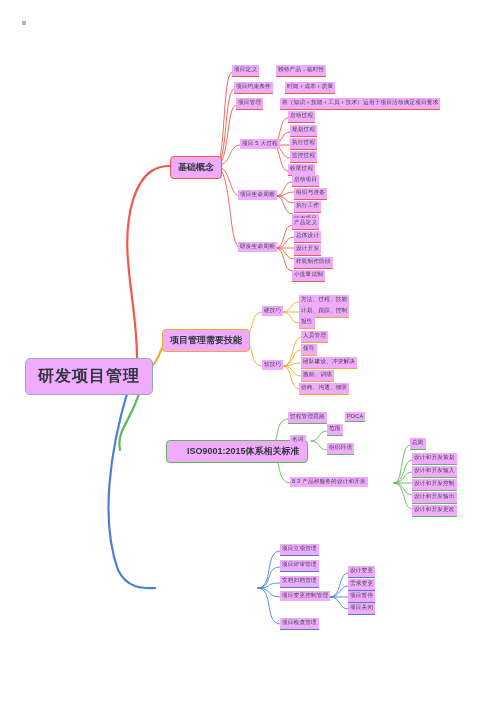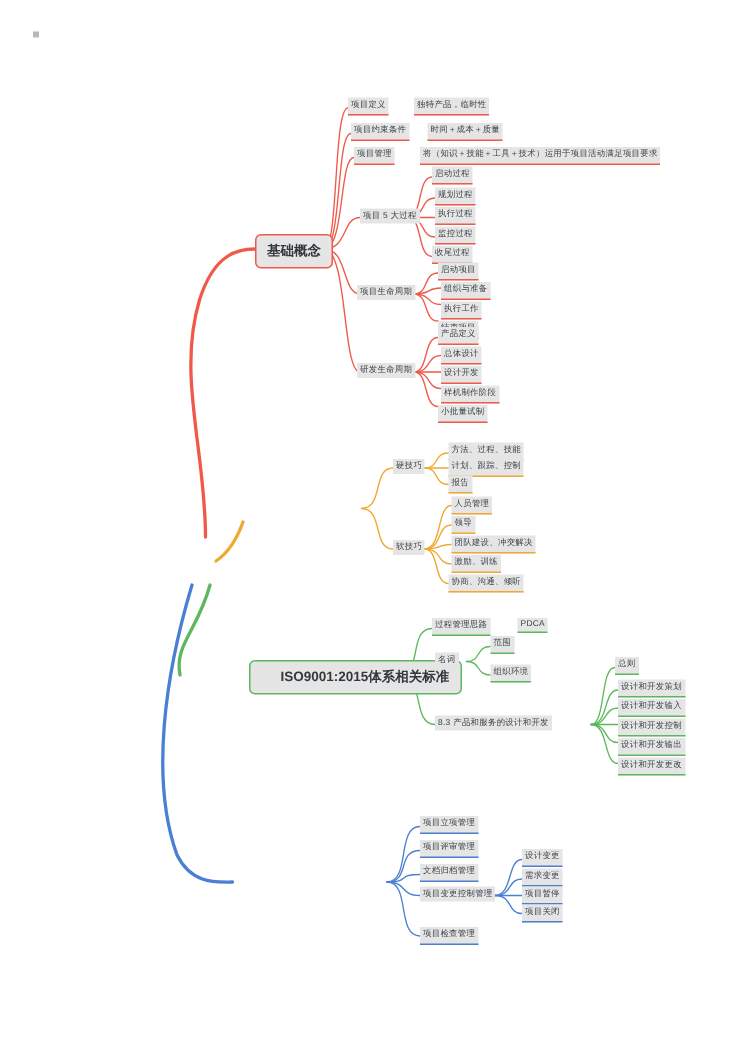--- a/index.html
+++ b/index.html
@@ -16,21 +16,21 @@
   .corner-dot{
     position:absolute;left:22px;top:21px;width:4px;height:4px;
     background:#b8b8b8;
   }
 
   .node{
     position:absolute;
     box-sizing:border-box;
     white-space:nowrap;
     display:flex;align-items:flex-start;justify-content:center;
-    background:#e5e5e5;
+    background:#f0abfc;
   }
 
   
   .n-root{
     border:1px solid #9aa7bd;
     border-radius:5px;
     padding:7px 12px;
     font-size:16px;
     font-weight:bold;
     color:#2f3640;
@@ -140,20 +140,23 @@
       <path d="M258 588 C 274 588, 264 583, 280 583" stroke="#4a7fd4"></path>
       <path d="M258 588 C 272 588, 266 597, 280 597" stroke="#4a7fd4"></path>
       <path d="M258 588 C 274 588, 264 624, 280 624" stroke="#4a7fd4"></path>
       <path d="M330 597 C 342 597, 338 573, 348 573" stroke="#4a7fd4"></path>
       <path d="M330 597 C 342 597, 338 586, 348 586" stroke="#4a7fd4"></path>
       <path d="M330 597 L 348 597" stroke="#4a7fd4"></path>
       <path d="M330 597 C 342 597, 338 609, 348 609" stroke="#4a7fd4"></path>
     </g>
   </svg>
 
+  <div class="node n-root" style="left:25px;top:358px;">
+    <span>研发项目管理</span>
+  </div>
 
   <div class="node n-l1 c-red" style="left:170px;top:156px;">
     <span>基础概念</span>
   </div>
 
   <div class="node n-leaf u-red" style="left:232px;top:65px;">
     <span>项目定义</span>
   </div>
   <div class="node n-leaf u-red" style="left:276px;top:65px;">
     <span>独特产品，临时性</span>
@@ -220,20 +223,23 @@
   <div class="node n-leaf u-red" style="left:294px;top:244px;">
     <span>设计开发</span>
   </div>
   <div class="node n-leaf u-red" style="left:294px;top:257px;">
     <span>样机制作阶段</span>
   </div>
   <div class="node n-leaf u-red" style="left:292px;top:270px;">
     <span>小批量试制</span>
   </div>
 
+  <div class="node n-l1 c-amber" style="left:162px;top:329px;">
+    <span>项目管理需要技能</span>
+  </div>
 
   <div class="node n-plain" style="left:262px;top:306px;">
     <span>硬技巧</span>
   </div>
   <div class="node n-leaf u-amber" style="left:299px;top:295px;">
     <span>方法、过程、技能</span>
   </div>
   <div class="node n-leaf u-amber" style="left:299px;top:306px;">
     <span>计划、跟踪、控制</span>
   </div>

